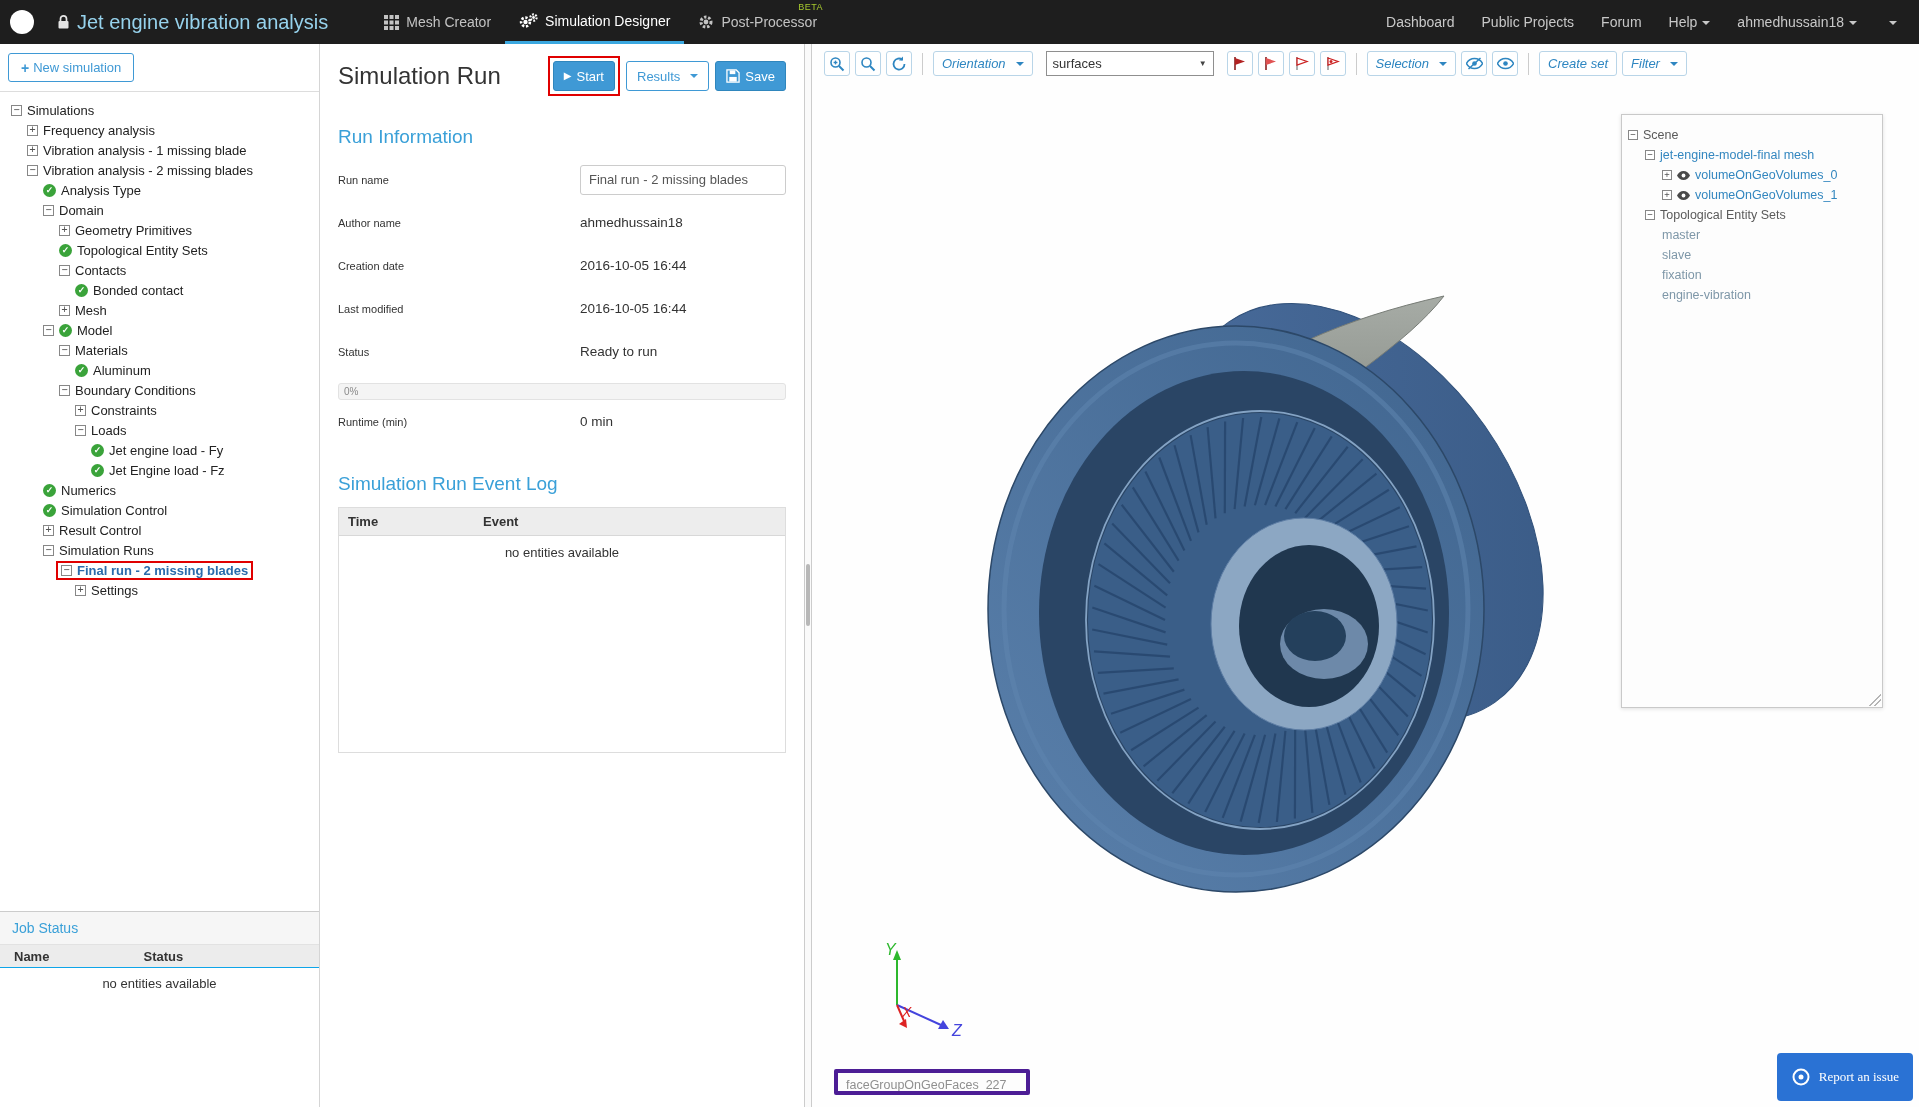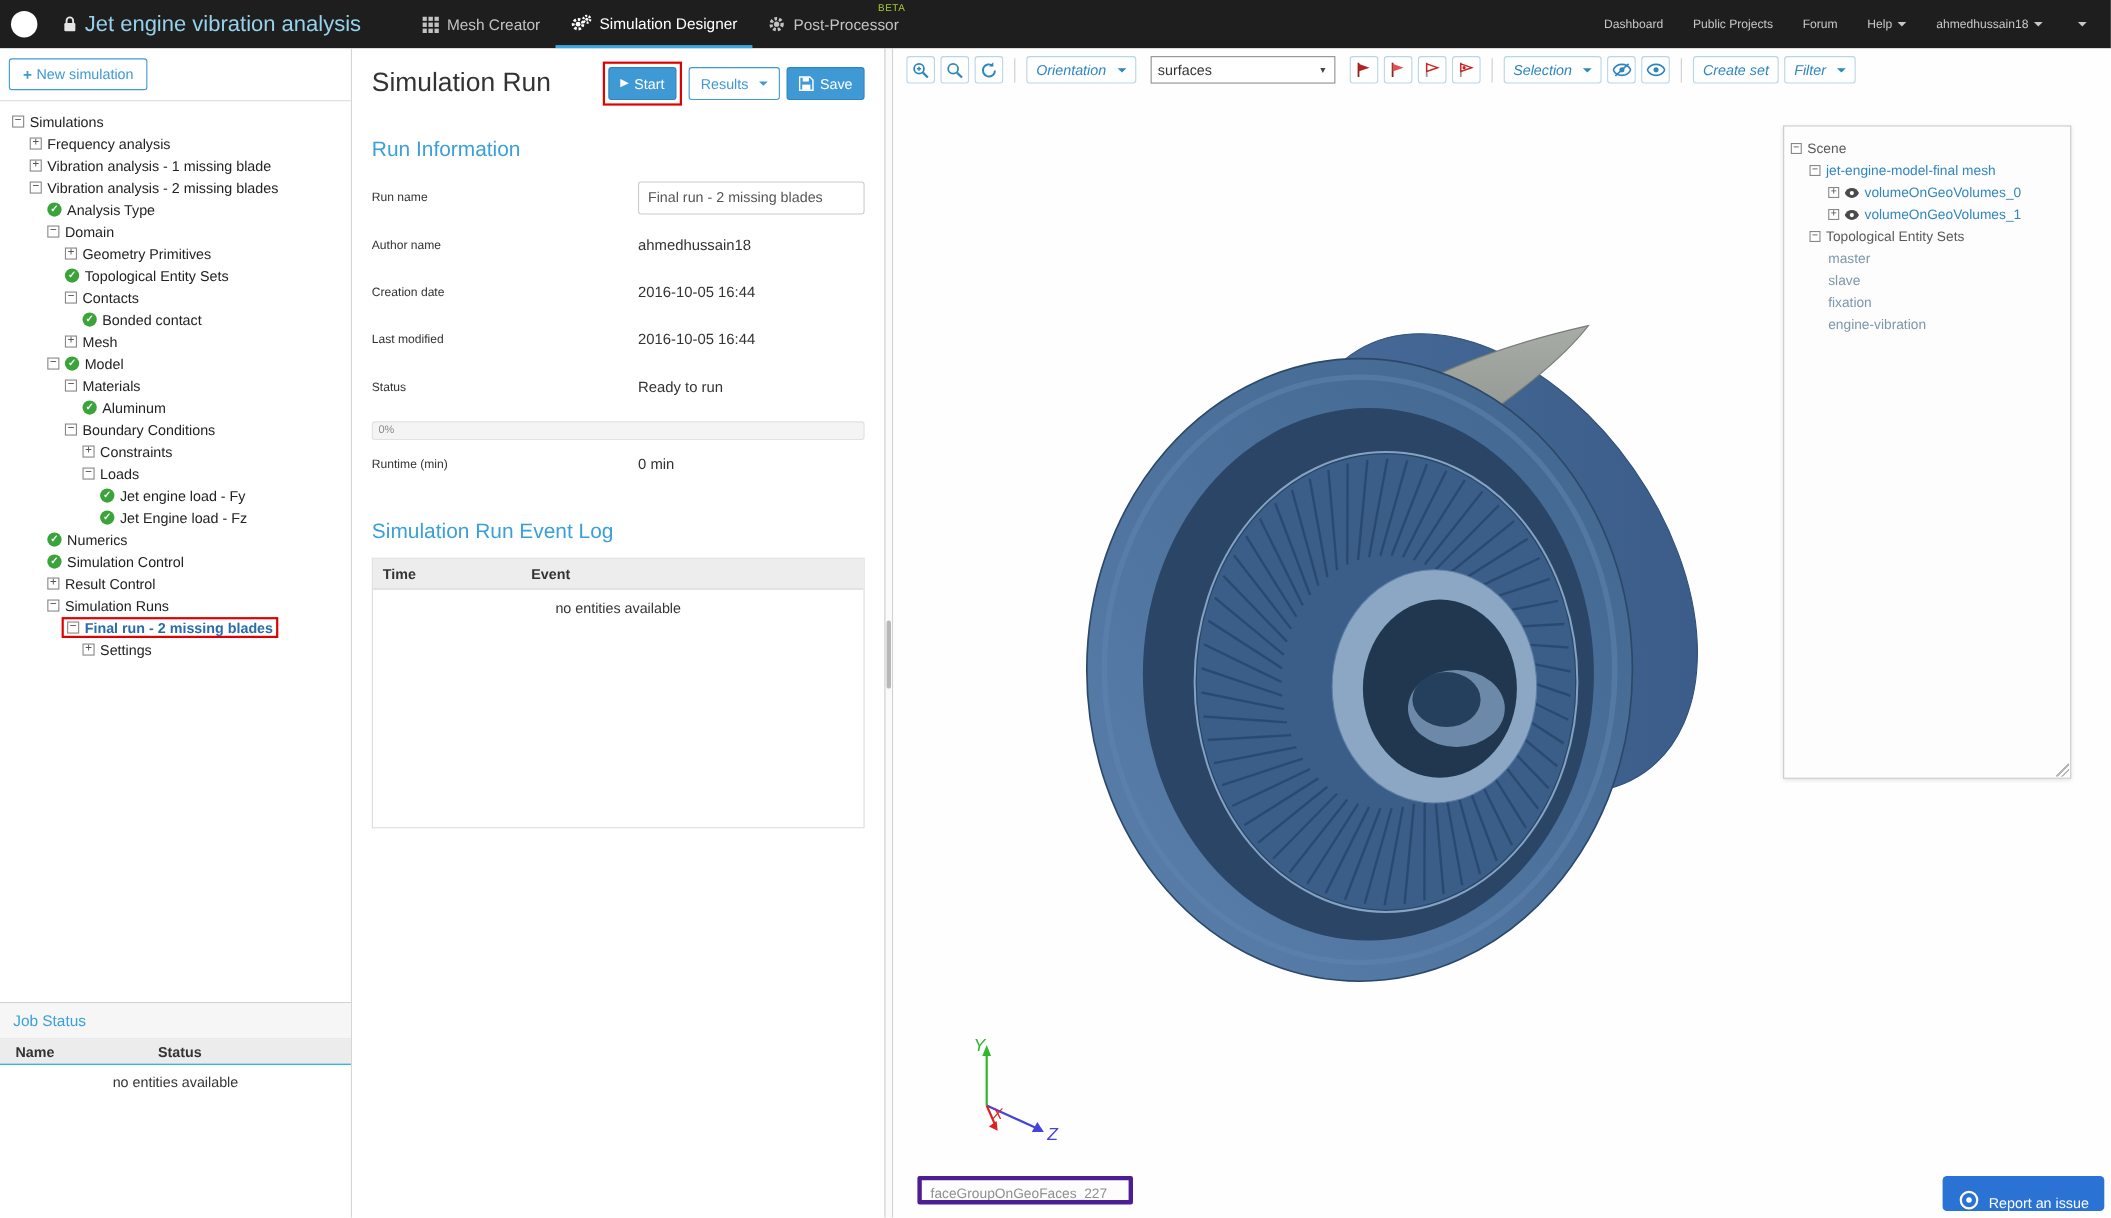--- a/index.html
+++ b/index.html
@@ -12,21 +12,21 @@
   .logo{width:44px;height:44px;display:flex;align-items:center;justify-content:center;cursor:pointer;flex:none;}
   .lock{margin:0 6px 0 12px;display:inline-flex;}
   .app-title{font-size:20px;color:var(--title-blue);white-space:nowrap;}
   .tabs{display:flex;height:100%;margin-left:42px;}
   .tab{position:relative;display:flex;align-items:center;gap:7px;padding:0 14px;height:100%;font-size:14px;color:#c3c3c3;cursor:pointer;}
   .tab .tab-icon{display:inline-flex;color:#c3c3c3;}
   .tab.active{color:#fff;border-bottom:3px solid var(--tab-underline);}
   .tab.active .tab-icon{color:#fff;}
   .beta{position:absolute;top:2px;right:8px;font-size:9px;color:var(--beta-green);letter-spacing:.5px;}
   .nav-right{margin-left:auto;display:flex;align-items:center;gap:27px;padding-right:22px;}
-  .nav-right a{color:#c8c8c8;font-size:11px;text-decoration:none;white-space:nowrap;cursor:pointer;}
+  .nav-right a{color:#c8c8c8;font-size:14px;text-decoration:none;white-space:nowrap;cursor:pointer;}
   .caret{display:inline-block;width:0;height:0;border-left:4px solid transparent;border-right:4px solid transparent;border-top:4px solid currentColor;margin-left:5px;vertical-align:middle;}
 
   .main{flex:1;display:flex;min-height:0;}
 
   
   .sidebar{width:320px;flex:none;background:#fff;display:flex;flex-direction:column;border-right:1px solid #d5d5d5;}
   .sidebar-top{padding:9px 8px;border-bottom:1px solid #ddd;}
   .new-sim{display:inline-flex;align-items:center;gap:4px;padding:6px 12px;font-size:13px;color:var(--brand-blue);background:#fff;border:1px solid var(--brand-blue);border-radius:3px;cursor:pointer;font-family:inherit;}
   .new-sim .plus{font-weight:bold;font-size:14px;line-height:10px;}
   .tree{flex:1;padding-top:8px;overflow:hidden;}
@@ -83,21 +83,21 @@
   .vselect .arrow{font-size:8px;color:#444;}
   .vsep{width:1px;height:22px;background:#ccc;margin:0 5px;flex:none;}
   .scene-panel{position:absolute;top:70px;right:36px;width:262px;height:594px;background:rgba(253,253,253,.97);border:1px solid #c9c9c9;box-shadow:0 1px 4px rgba(0,0,0,.12);z-index:4;padding-top:10px;}
   .scene-row{display:flex;align-items:center;height:20px;gap:5px;font-size:12.5px;white-space:nowrap;cursor:pointer;}
   .scene-row.blue{color:#3286bf;}
   .scene-row.gray{color:#5a5a5a;}
   .scene-row.muted{color:#7e97a8;}
   .resize-corner{position:absolute;right:1px;bottom:1px;width:12px;height:12px;background:linear-gradient(135deg,transparent 48%,#b5b5b5 48%,#b5b5b5 58%,transparent 58%,transparent 68%,#b5b5b5 68%,#b5b5b5 78%,transparent 78%);}
   .triad{position:absolute;left:47px;bottom:62px;z-index:2;}
   .facelabel{position:absolute;left:22px;bottom:12px;width:196px;height:26px;background:#fdfdfd;border:4px solid #4c1d95;border-radius:2px;color:#8f8f8f;font-size:12.5px;line-height:24px;padding:0 8px;z-index:2;white-space:nowrap;overflow:hidden;}
-  .report-btn{position:absolute;right:6px;bottom:6px;display:flex;align-items:flex-end;gap:8px;height:32px;padding:0 14px;background:#2a72d4;border:none;border-radius:4px;color:#fff;font-size:13px;cursor:pointer;z-index:6;font-family:Liberation Sans, sans-serif;}
+  .report-btn{position:absolute;right:6px;bottom:6px;display:flex;align-items:center;gap:8px;height:48px;padding:0 14px;background:#2a72d4;border:none;border-radius:4px;color:#fff;font-size:13px;cursor:pointer;z-index:6;font-family:Liberation Serif, serif;}
 </style>
 </head>
 <body>
 
 <div class="app">
 
   <header class="navbar">
     <div class="logo">
       <svg width="30" height="30" viewBox="0 0 30 30">
         <circle cx="15" cy="15" r="12" fill="#fff"></circle>

